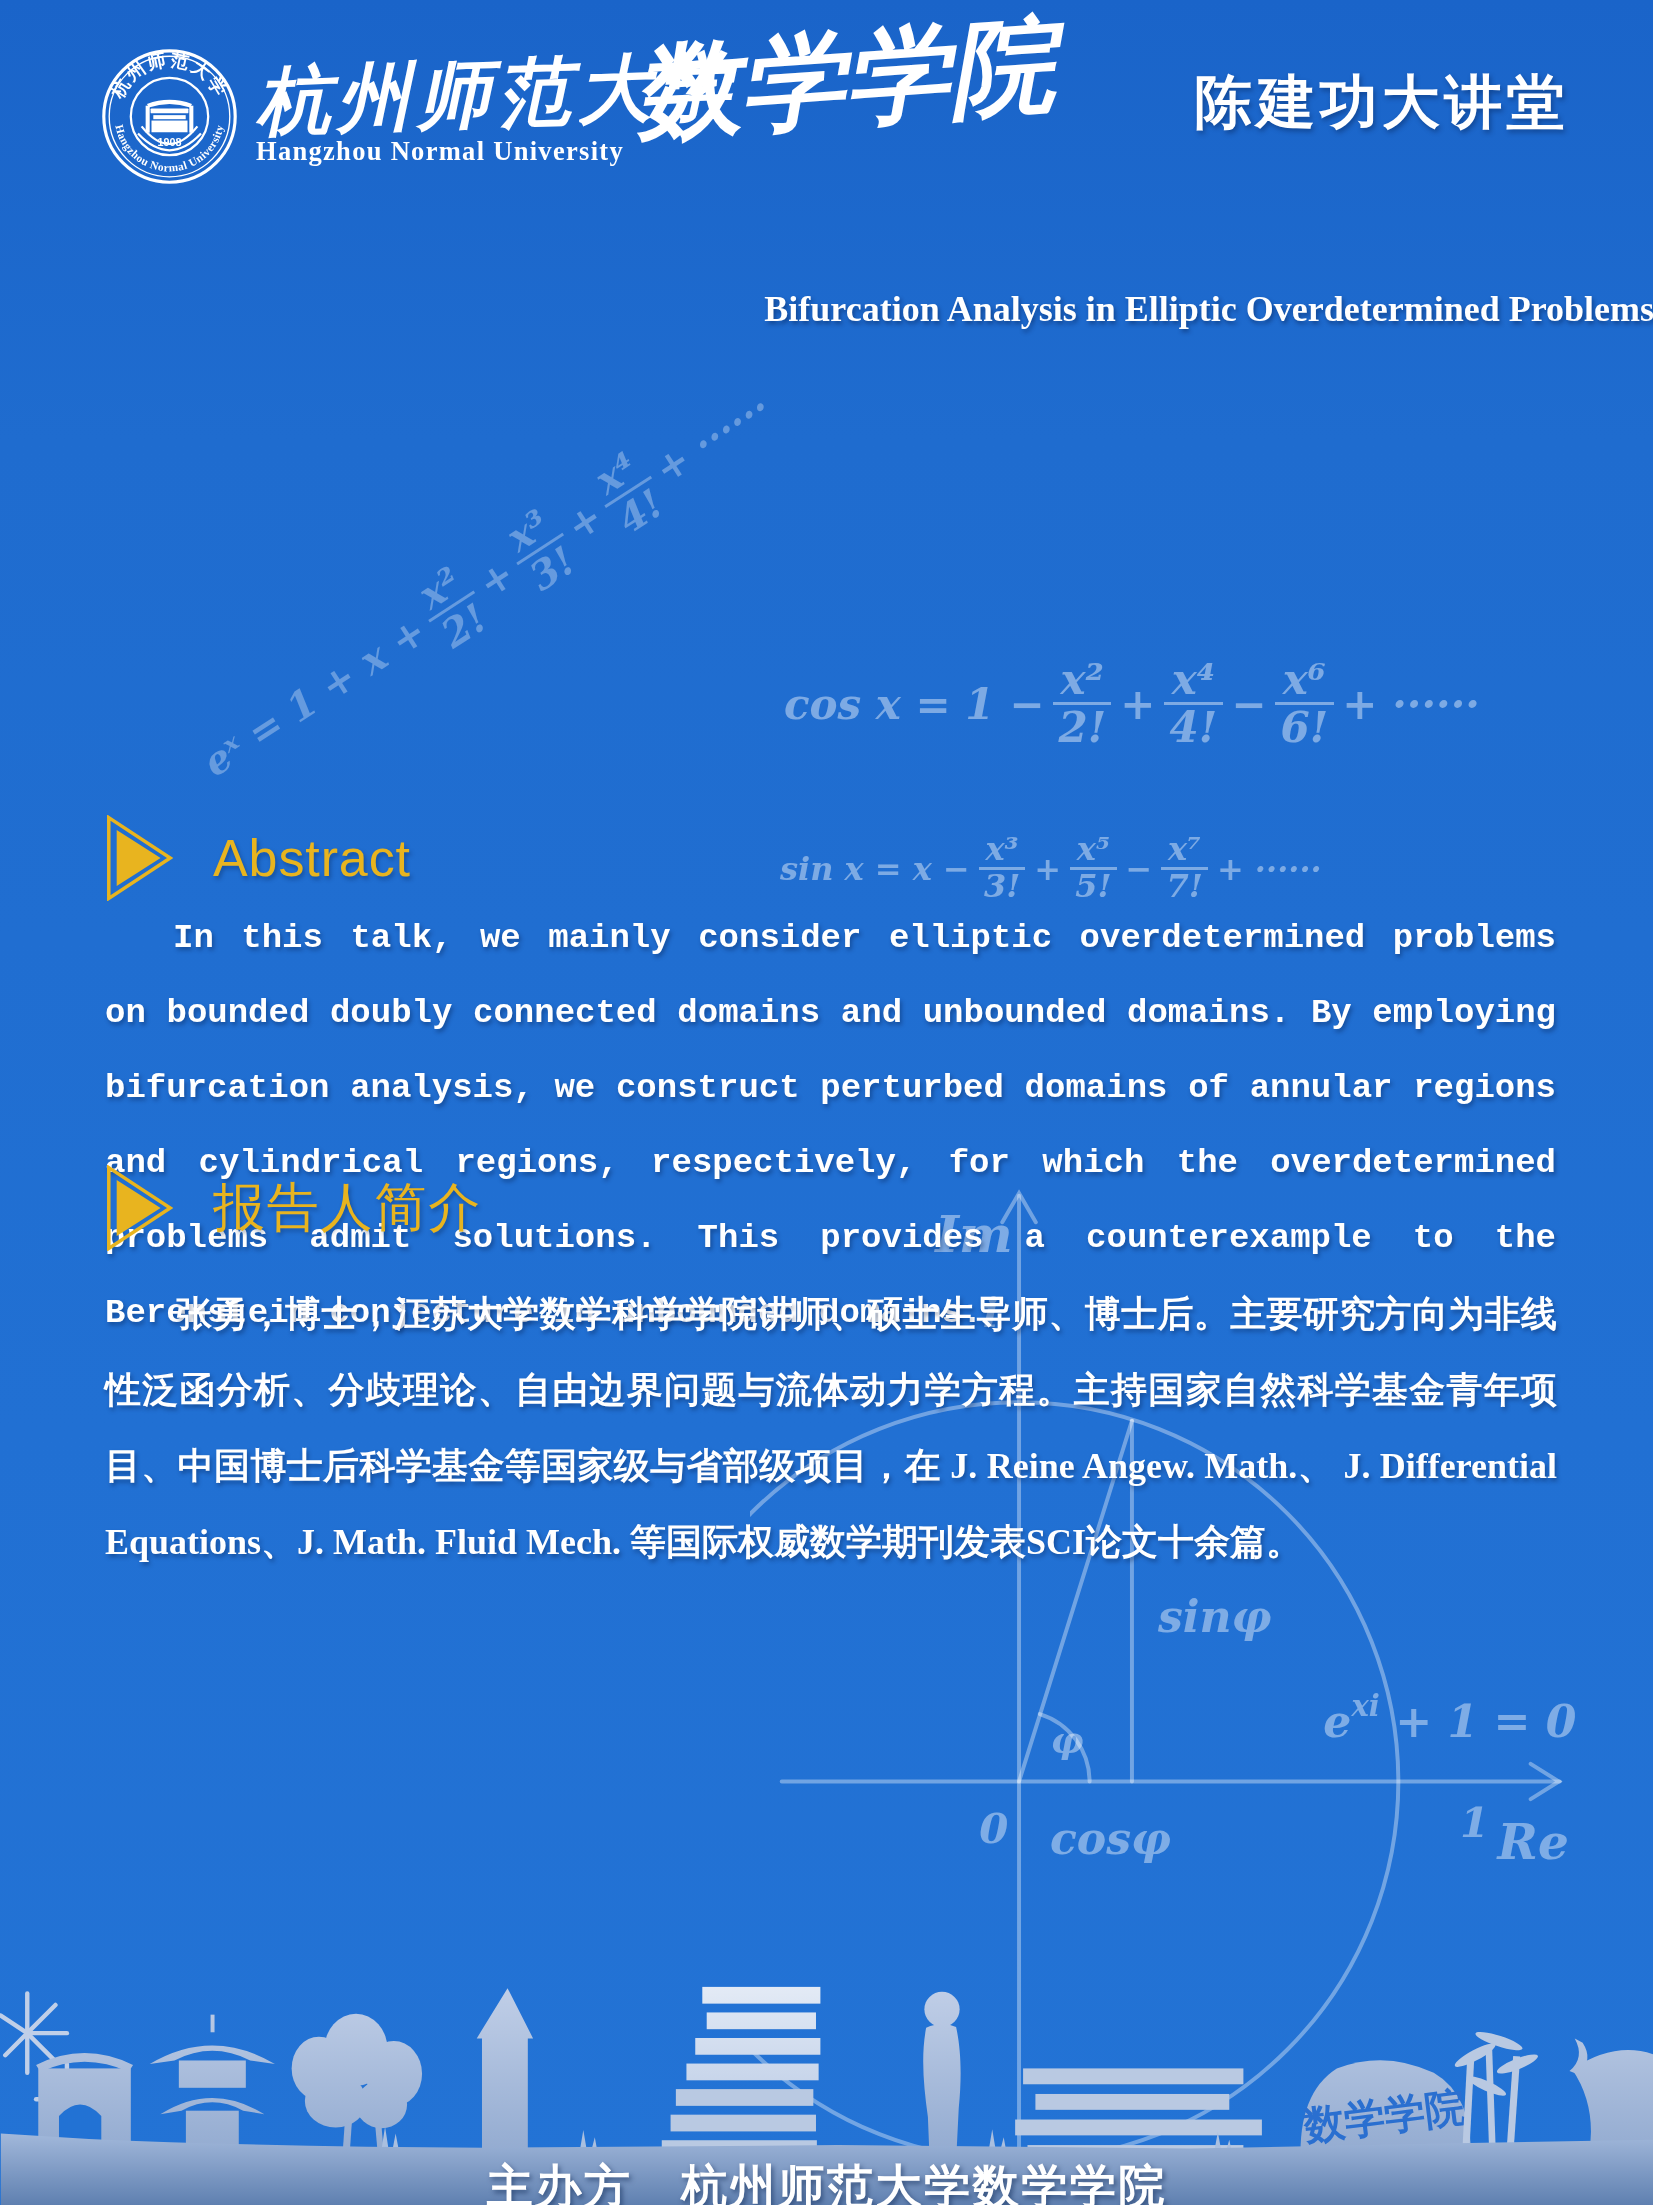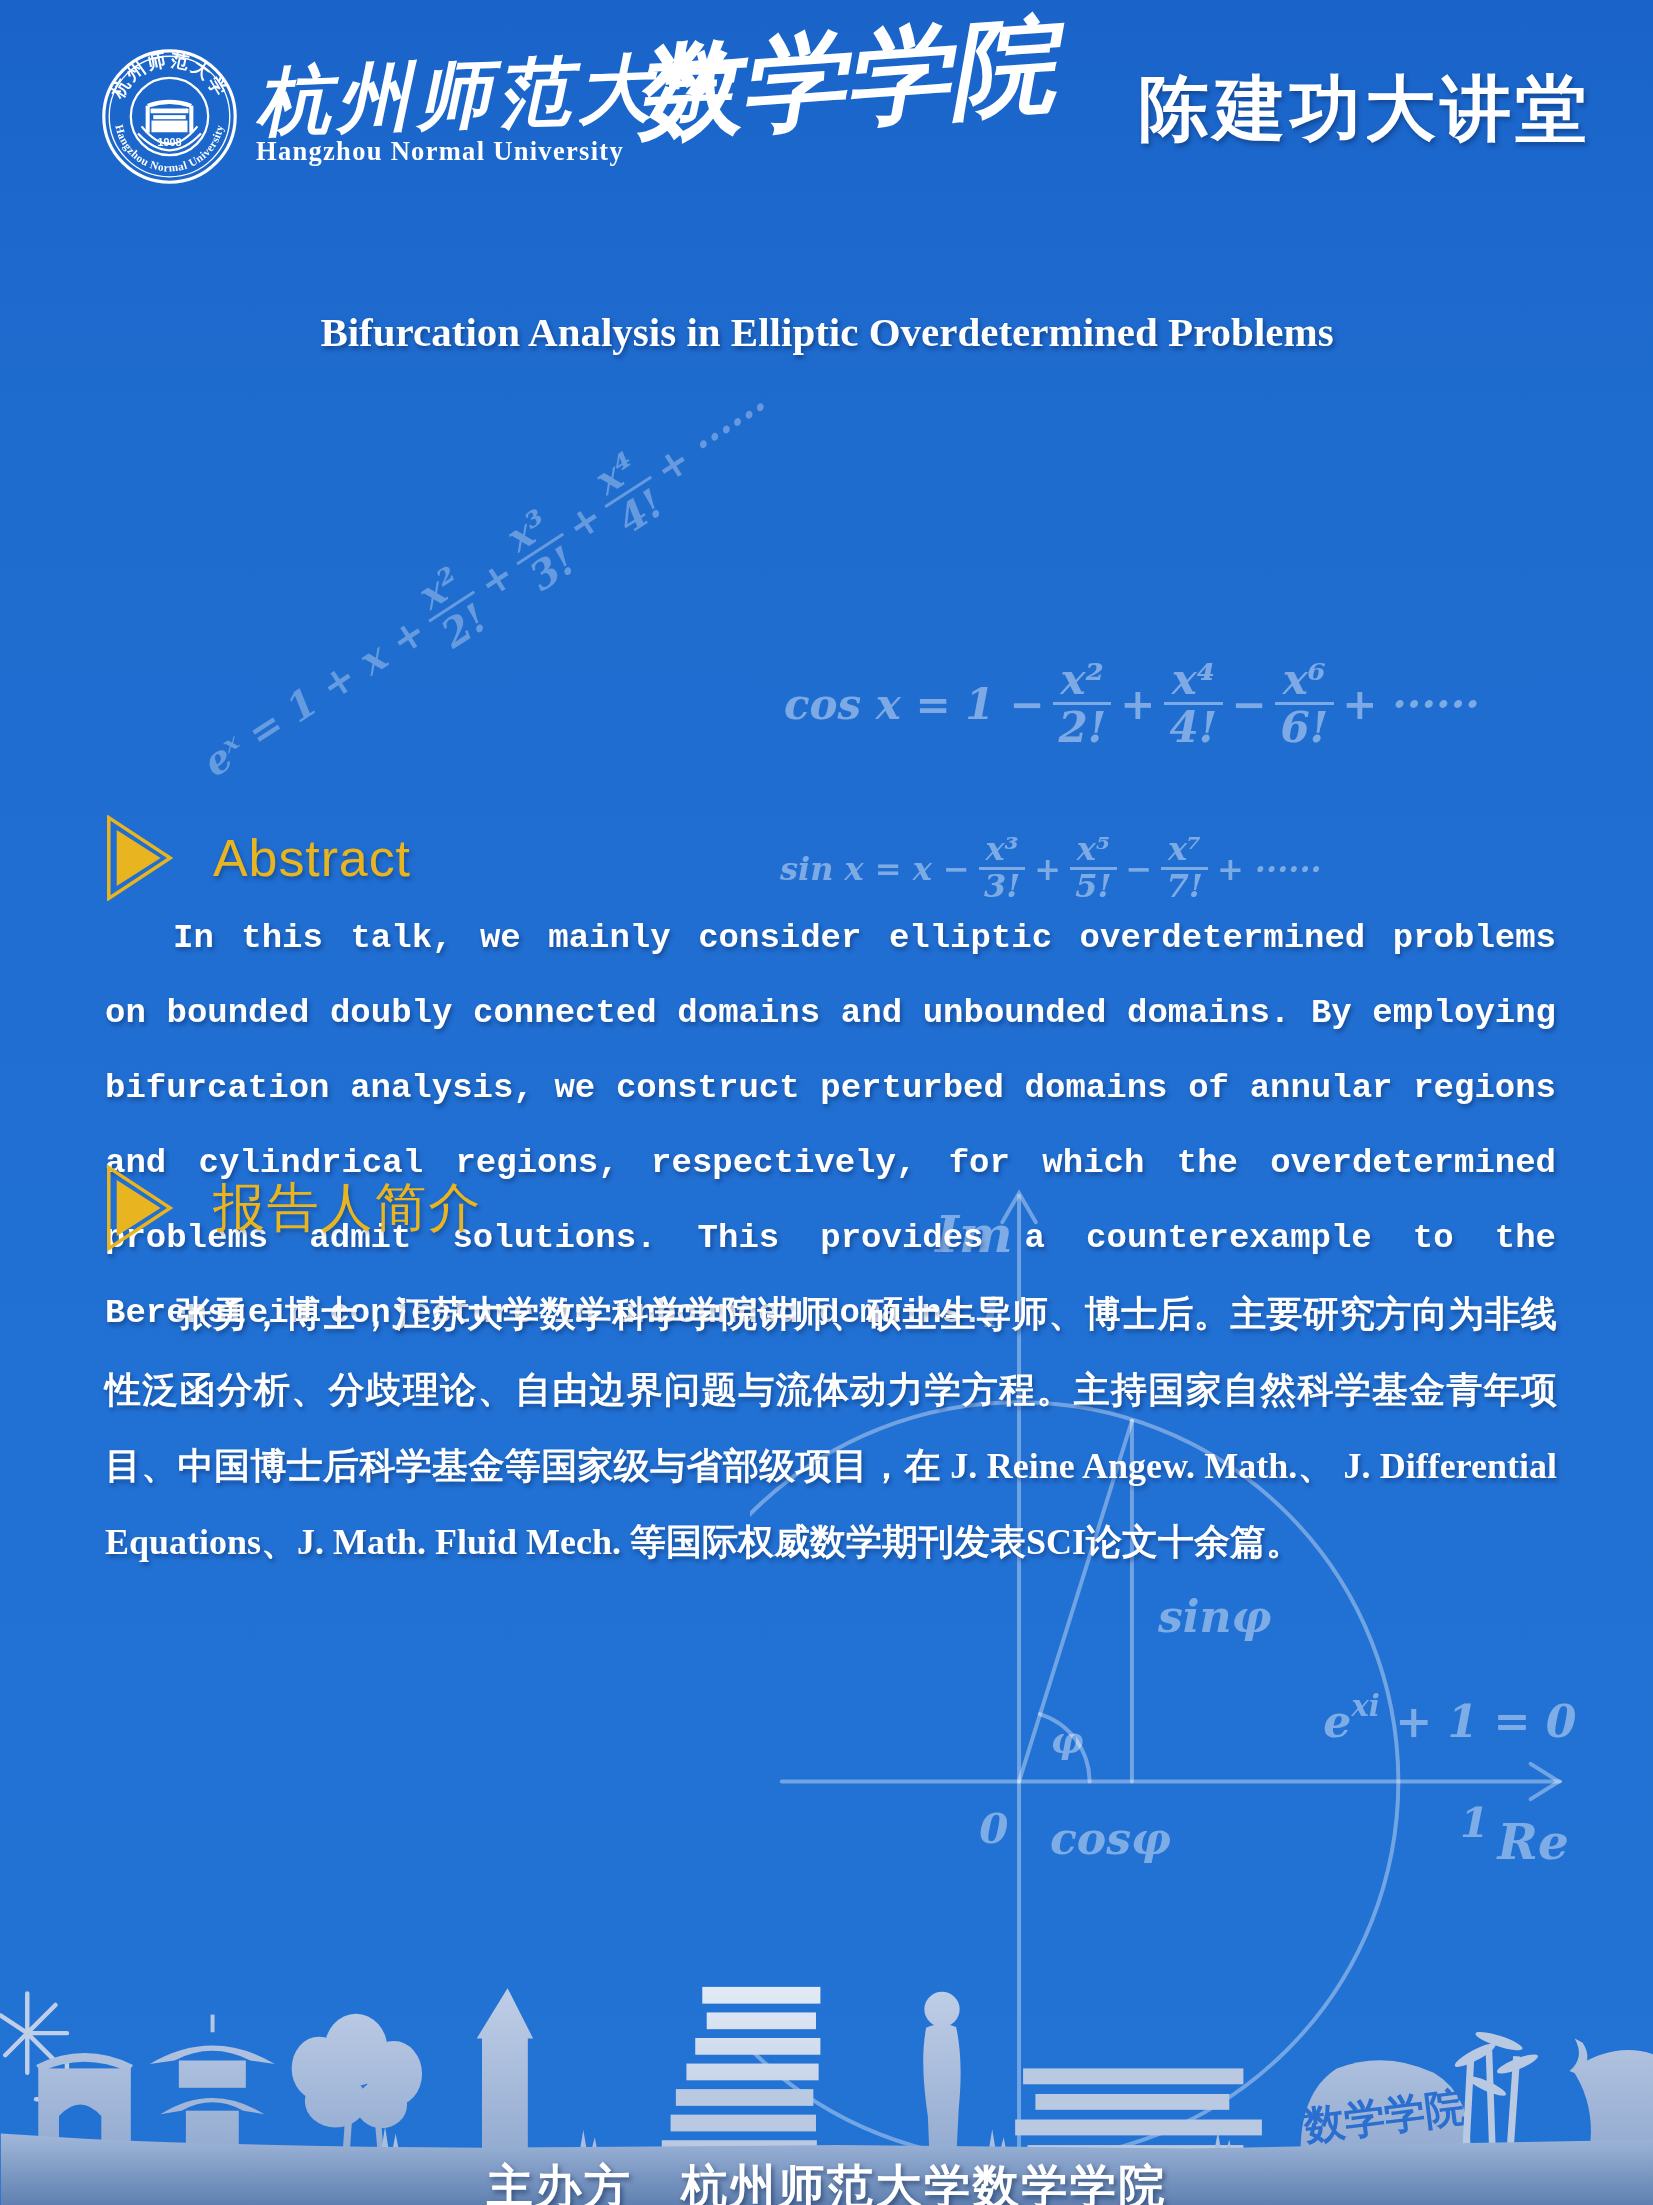--- a/index.html
+++ b/index.html
@@ -10,27 +10,27 @@
   }
   
   .logo{position:absolute;left:102px;top:49px;width:135px;height:135px;}
   .univ-block{position:absolute;left:256px;top:56px;}
   .univ-cn{font-family:"DejaVu Serif",serif;font-style:italic;font-weight:bold;
     font-size:74px;letter-spacing:6.2px;line-height:1;transform:rotate(-2deg);}
   .univ-en{font-family:"Liberation Serif",serif;font-weight:bold;font-size:26.5px;
     letter-spacing:1.3px;margin-top:6.2px;}
   .school-cn{position:absolute;left:634px;top:25.6px;font-family:"DejaVu Serif",serif;
     font-style:italic;font-weight:bold;font-size:105px;line-height:1;transform:rotate(-4deg);}
-  .series-title{position:absolute;right:63px;top:74px;font-family:"Liberation Serif",serif;
-    font-weight:bold;font-size:71px;letter-spacing:4.4px;line-height:1;
+  .series-title{position:absolute;right:85px;top:74px;font-family:"Liberation Serif",serif;
+    font-weight:bold;font-size:58px;letter-spacing:4.4px;line-height:1;
     text-shadow:1.8px 2.6px 5.3px rgba(0,25,70,.4);}
   
-  .talk-title{position:absolute;left:0;right:0;top:288px;text-align:center;
-    font-family:"Liberation Serif",serif;font-weight:bold;font-size:41px;
-    text-shadow:1.8px 2.6px 4.4px rgba(0,25,70,.45);margin-top:20px;}
+  .talk-title{position:absolute;left:0;right:0;top:288px;text-align:right;
+    font-family:"Liberation Serif",serif;font-weight:bold;font-size:36px;
+    text-shadow:1.8px 2.6px 4.4px rgba(0,25,70,.45);}
   .info{position:absolute;left:107px;top:460px;font-size:43px;font-weight:bold;z-index:3;}
   .info-row{display:flex;margin-bottom:70px;white-space:pre;
     text-shadow:2.2px 3.1px 4.4px rgba(0,25,70,.45);}
   
   .section-head{position:absolute;display:flex;align-items:center;z-index:3;}
   .section-head.abstract{left:106px;top:815px;}
   .section-head.bio{left:106px;top:1165px;}
   .tri-icon{width:67px;height:86px;margin-right:40px;flex:0 0 auto;}
   .head-label{color:#e8b41f;font-weight:normal;font-size:52px;letter-spacing:1.8px;
     text-shadow:1.8px 2.6px 4.4px rgba(0,25,70,.35);}

